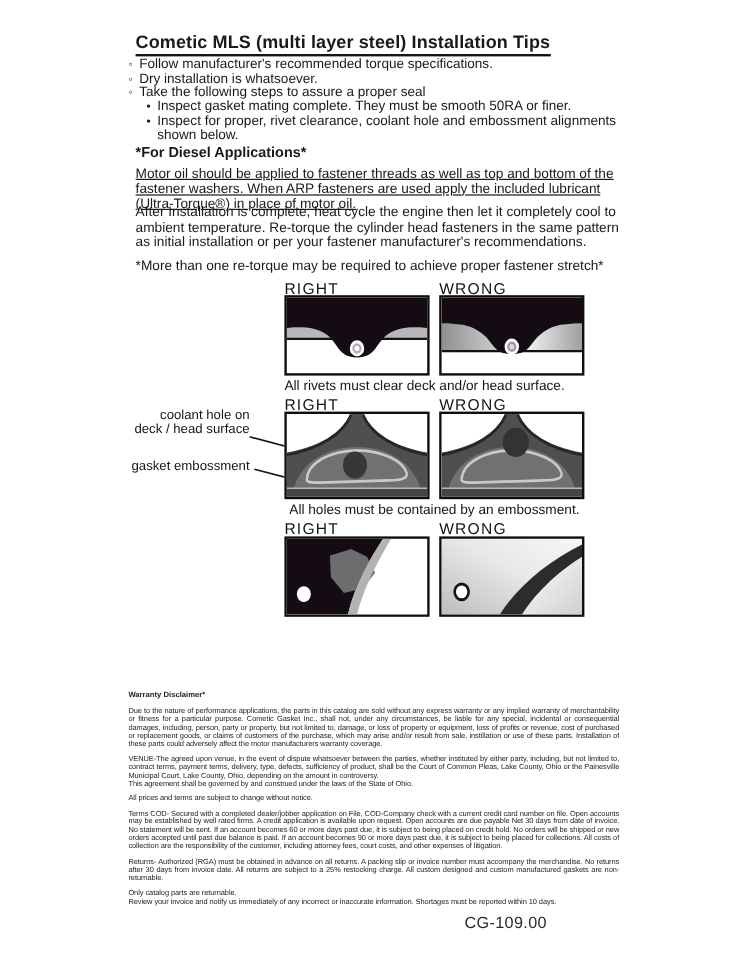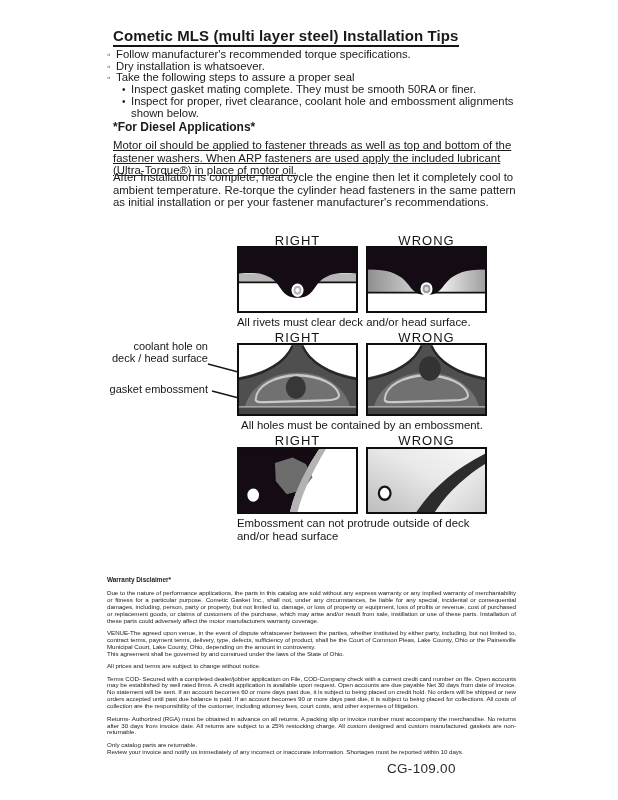--- a/index.html
+++ b/index.html
@@ -12,21 +12,21 @@
     position:absolute; left:113px; top:27px; font-size:15px; font-weight:bold;
     letter-spacing:.1px; border-bottom:2px solid #151515; padding-bottom:1px; display:inline-block;
   }
   .checklist { position:absolute; left:107px; top:49px; width:425px; font-size:11.3px; line-height:11.7px; }
   .check-item { display:flex; }
   .check-item .marker { flex:none; width:9px; font-size:10px; }
   .check-item.lvl2 { margin-left:15px; }
   .diesel-heading { position:absolute; left:113px; top:120px; font-size:12px; font-weight:bold; }
   .body-para { position:absolute; left:113px; width:404px; font-size:11.4px; line-height:12.7px; }
   .p1 { top:139px;text-decoration:underline; } .p2 { top:171px; } .note { top:216px; }
-  .dg-label { position:absolute; width:121px; text-align:center; font-size:13px; letter-spacing:1px; color:#141414; }
+  .dg-label { position:absolute; width:121px; text-align:left; font-size:13px; letter-spacing:1px; color:#141414; }
   .dg-box { position:absolute; width:121px; border:2px solid #0e0e0e; background:#fff; }
   .dg-box svg { display:block; width:100%; height:100%; }
   .h67 { height:67px; } .h73 { height:73px; }
   .caption { position:absolute; font-size:11.4px; line-height:12.5px; color:#161616; white-space:pre-line; }
   .ann-label { position:absolute; left:108px; width:100px; text-align:right; font-size:11px; line-height:11.6px; white-space:pre-line; color:#161616; }
   .connector-lines { position:absolute; left:205px; top:353px; width:100px; height:52px; }
   .legal { position:absolute; left:107px; top:576px; width:409px; color:#222; }
   .legal-heading { font-size:6.4px; font-weight:bold; margin-bottom:7px; }
   .legal p { font-size:6.2px; line-height:6.9px; margin-bottom:5.5px; white-space:pre-line; text-align:justify; letter-spacing:-0.05px; }
   .doc-number { position:absolute; left:387px; top:761px; font-size:13.5px; letter-spacing:.3px; color:#2a2a2a; }
@@ -57,20 +57,21 @@
     </div>
     <div class="check-item lvl2">
       <span class="marker">•</span>
       <span>Inspect for proper, rivet clearance, coolant hole and embossment alignments as shown below.</span>
     </div>
   </div>
 
   <div class="diesel-heading">*For Diesel Applications*</div>
   <div class="body-para p1">Motor oil should be applied to fastener threads as well as top and bottom of the fastener washers. When ARP fasteners are used apply the included lubricant (Ultra-Torque®) in place of motor oil.</div>
   <div class="body-para p2">After Installation is complete, heat cycle the engine then let it completely cool to ambient temperature. Re-torque the cylinder head fasteners in the same pattern as initial installation or per your fastener manufacturer's recommendations.</div>
+  <div class="body-para note">*More than one re-torque may be required to achieve proper fastener stretch*</div>
 
   <div class="dg-label" style="left:237px; top:233px;">RIGHT</div>
   <div class="dg-label" style="left:366px; top:233px;">WRONG</div>
 
   <div class="dg-box h67" style="left:237px; top:246px;">
     <svg viewBox="0 0 140 67" preserveAspectRatio="none">
       <rect x="0" y="27" width="140" height="10" fill="#b7b7b7"></rect>
       <line x1="0" y1="36.5" x2="140" y2="36.5" stroke="#111" stroke-width="2"></line>
       <path d="M0,0 H140 V27 C120,26 111,26.5 100,33 C88,41.5 88.5,53 70,53 C51.5,53 52,41.5 40,33 C29,26.5 20,26 0,27 Z" fill="#140b14"></path>
       <g>
@@ -162,22 +163,20 @@
           <stop offset="0" stop-color="#ffffff"></stop>
             <stop offset="1" stop-color="#cfcfcf"></stop>
         </linearGradient>
       </defs>
       <rect width="140" height="67" fill="url(#dw3)"></rect>
       <path d="M140,16 C120,27 96,45 80,67 L140,67 Z" fill="url(#dw3b)"></path>
       <path d="M140,5 C106,20 76,42 58,67 L80,67 C96,45 120,27 140,16 Z" fill="#2c2c2c"></path>
       <circle cx="20" cy="47" r="7" fill="#ffffff" stroke="#141414" stroke-width="2.6"></circle>
     </svg>
   </div>
-  <div class="caption" style="left:237px; top:517px;">Embossment can not protrude outside of deck
-and/or head surface</div>
 
   <div class="legal">
     <div class="legal-heading">Warranty Disclaimer*</div>
     <p>Due to the nature of performance applications, the parts in this catalog are sold without any express warranty or any implied warranty of merchantability or fitness for a particular purpose.  Cometic Gasket Inc., shall not, under any circumstances, be liable for any special, incidental or consequential damages, including, person, party or property, but not limited to, damage, or loss of property or equipment, loss of profits or revenue, cost of purchased or replacement goods, or claims of customers of the purchase, which may arise and/or result from sale, instillation or use of these parts.  Installation of these parts could adversely affect the motor manufacturers warranty coverage.</p>
     <p>VENUE-The agreed upon venue, in the event of dispute whatsoever between the parties, whether instituted by either party, including, but not limited to, contract terms, payment terms, delivery, type, defects, sufficiency of product, shall be the Court of Common Pleas, Lake County, Ohio or the Painesville Municipal Court, Lake County, Ohio, depending on the amount in controversy.
 This agreement shall be governed by and construed under the laws of the State of Ohio.</p>
     <p>All prices and terms are subject to change without notice.</p>
     <p>Terms COD- Secured with a completed dealer/jobber application on File, COD-Company check with a current credit card number on file.  Open accounts may be established by well rated firms.  A credit application is available upon request.  Open accounts are due payable Net 30 days from date of invoice.  No statement will be sent.  If an account becomes 60 or more days past due, it is subject to being placed on credit hold.  No orders will be shipped or new orders accepted until past due balance is paid.  If an account becomes 90 or more days past due, it is subject to being placed for collections.  All costs of collection are the responsibility of the customer, including attorney fees, court costs, and other expenses of litigation.</p>
     <p>Returns- Authorized (RGA) must be obtained in advance on all returns.  A packing slip or invoice number must accompany the merchandise.  No returns after 30 days from invoice date.  All returns are subject to a 25% restocking charge.  All custom designed and custom manufactured gaskets are non-returnable.</p>
     <p>Only catalog parts are returnable.

